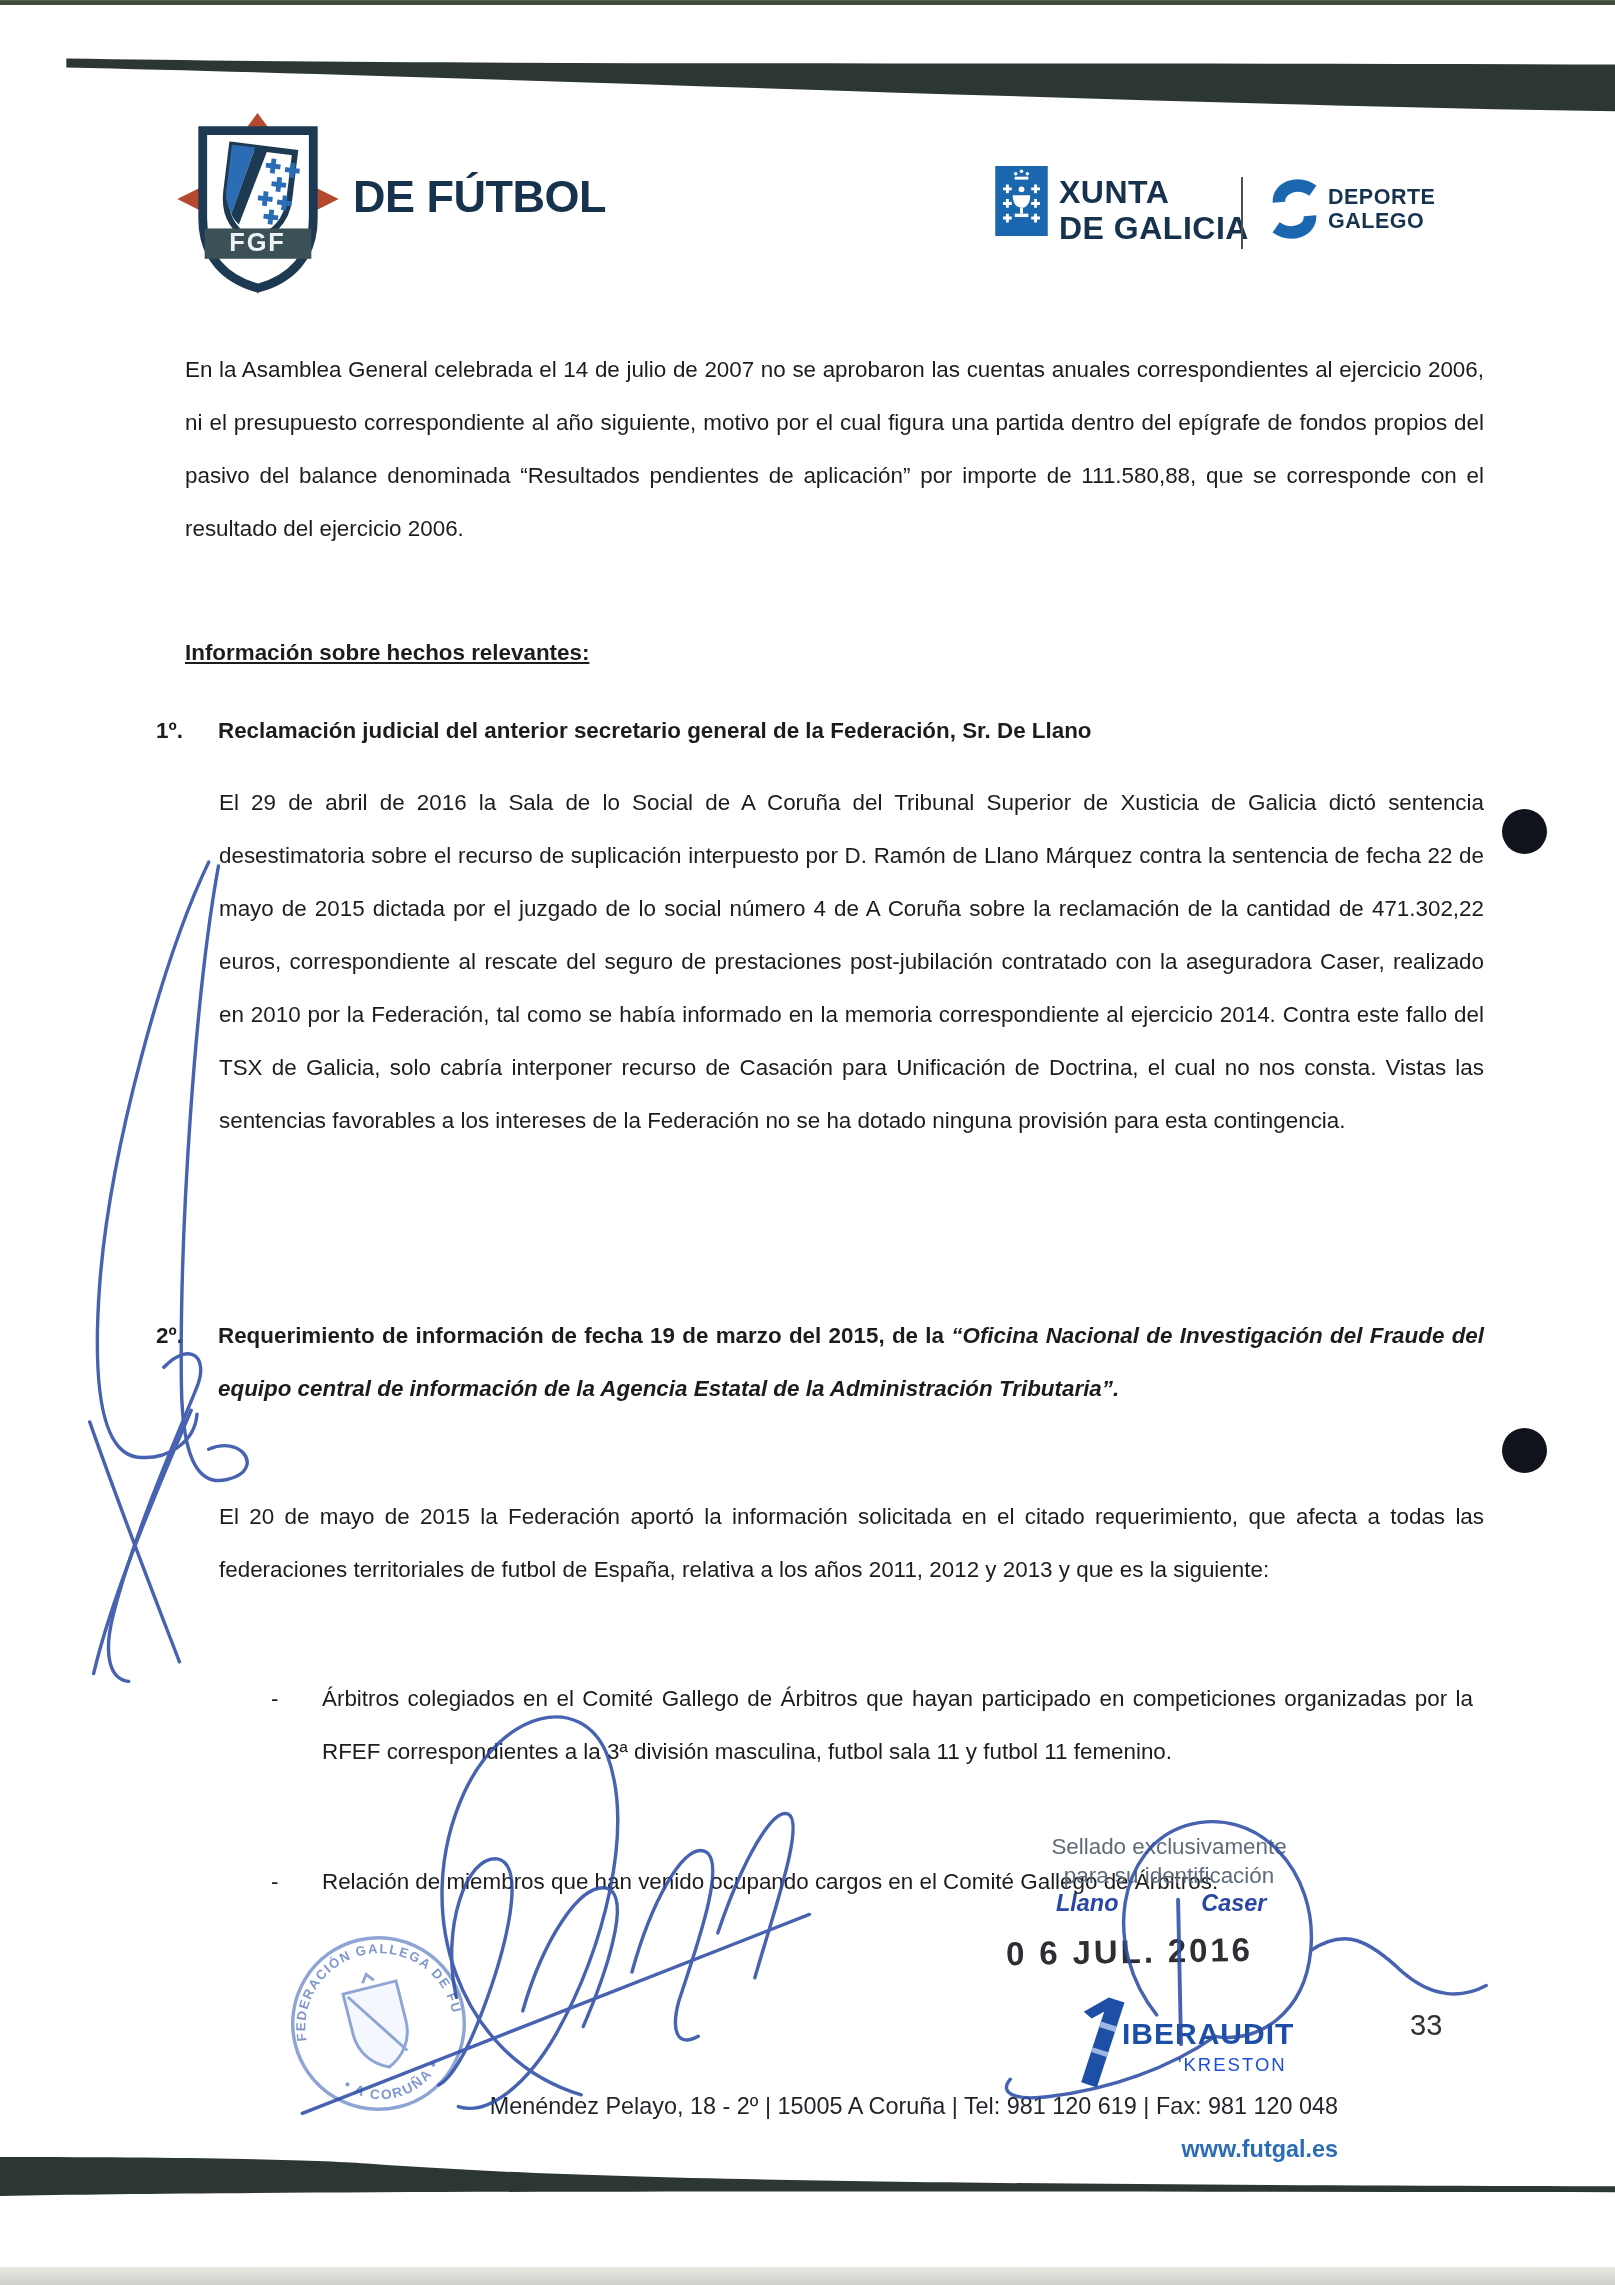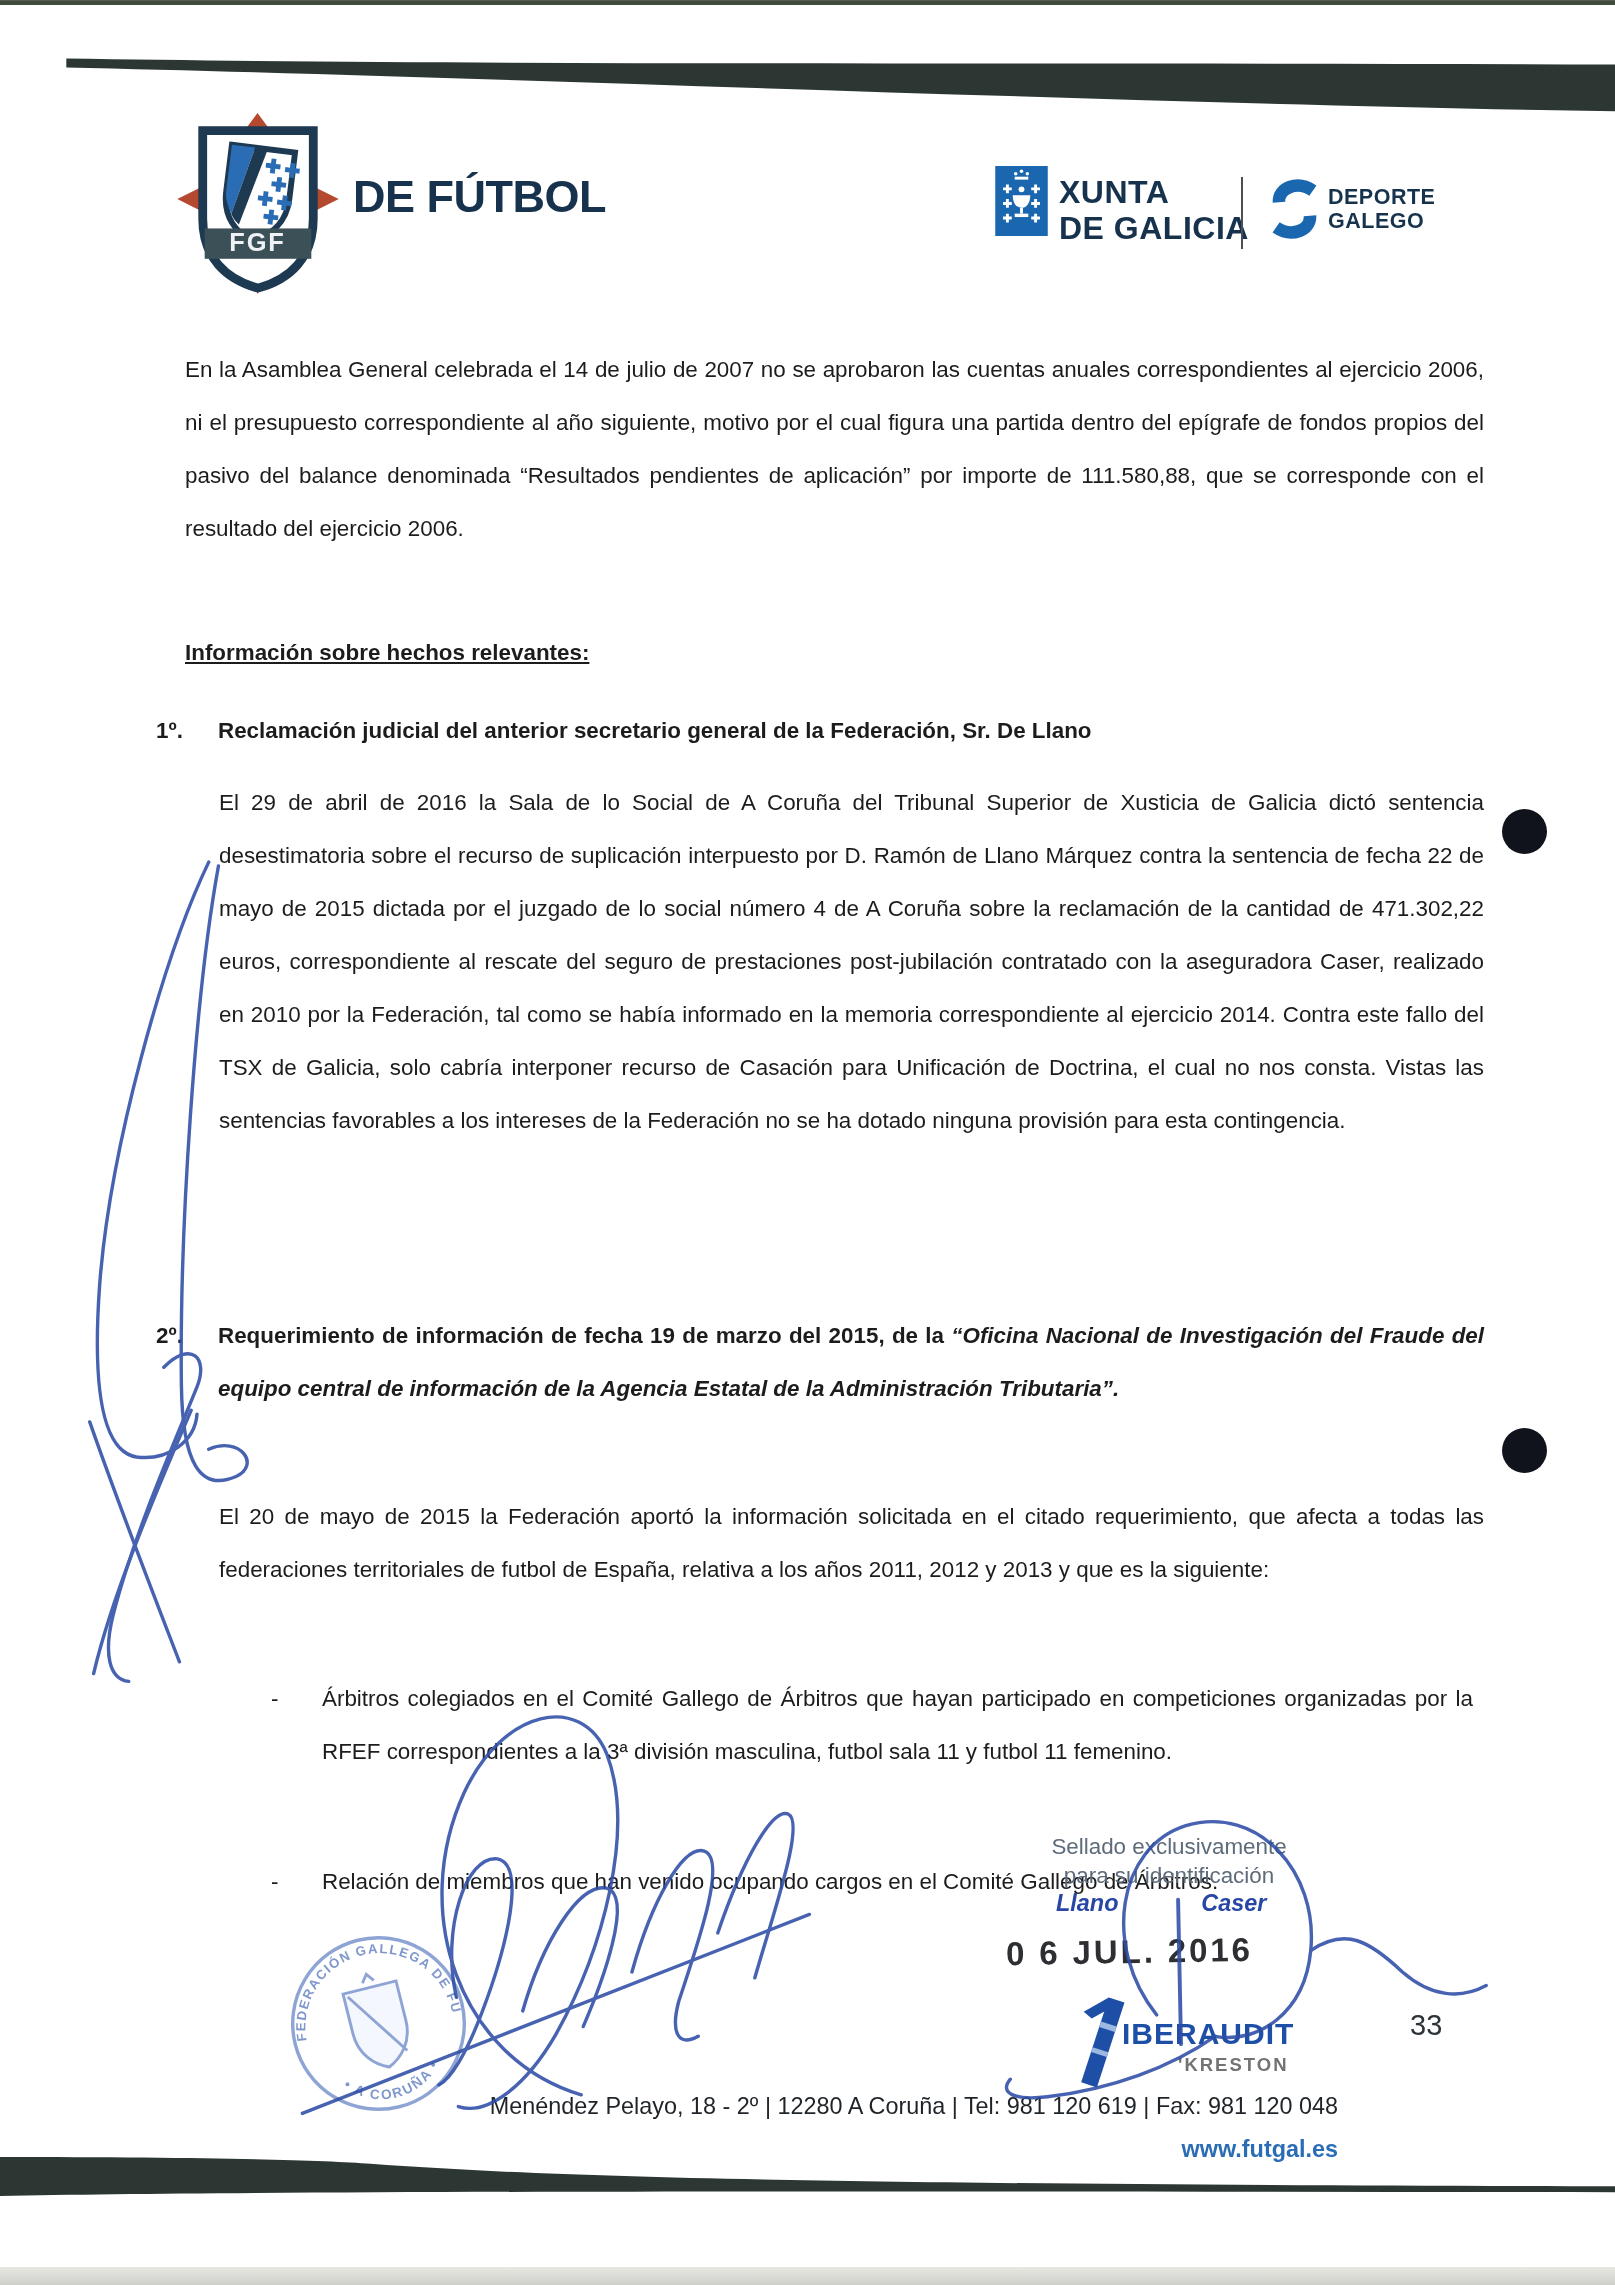--- a/index.html
+++ b/index.html
@@ -41,22 +41,22 @@
   
   .sello{left:1003px;top:1832px;width:332px;text-align:center;color:#5d6b7a;
      font-size:22.4px;line-height:29px;}
   .sello-cols{left:1014px;top:1890px;width:293px;display:flex;color:#2847a5;
      font-size:23.4px;font-weight:bold;font-style:italic;}
   .sello-cols .col{flex:1;text-align:center;}
   .date-stamp{left:1006px;top:1933px;font-size:33px;font-weight:bold;
      letter-spacing:2.9px;color:#2d2f33;transform:rotate(-1deg);}
   .auditor-name{left:1122px;top:2017px;font-size:30px;font-weight:bold;
      color:#1e4fa6;letter-spacing:1px;}
-  .auditor-network{left:1178px;top:2054px;font-size:18.5px;font-weight:bold;
-     color:#737373;letter-spacing:2px;}
+  .auditor-network{left:1178px;top:2054px;font-size:18.5px;font-weight:normal;
+     color:#1d4ed8;letter-spacing:2px;}
   .page-number{left:1410px;top:2009px;font-size:29px;color:#2e3338;}
   
   .footer-address{right:277px;top:2093px;font-size:23.4px;color:#1f2429;text-align:right;}
   .footer-site{right:277px;top:2136px;font-size:23.4px;font-weight:bold;color:#2a6db5;
      text-align:right;}
   .ink{pointer-events:none;}
 </style>
 </head>
 <body>
 
@@ -190,21 +190,21 @@
   <defs>
     <path id="stampTop" d="M24,104 A76,76 0 0 1 176,104"></path>
     <path id="stampBottom" d="M34,112 A66,66 0 0 0 166,112"></path>
   </defs>
   <g transform="rotate(-14 100 100)" fill="#6b86c4" font-family="Liberation Sans,sans-serif" font-weight="bold">
     <text font-size="13.5" letter-spacing="1.5"><textPath href="#stampTop" startOffset="2%"><tspan>FEDERACIÓN GALLEGA DE FÚTBOL</tspan></textPath></text>
     <text font-size="14" letter-spacing="2"><textPath href="#stampBottom" startOffset="22%"><tspan>• A CORUÑA •</tspan></textPath></text>
   </g>
 </svg>
 
-<div class="abs footer-address">Menéndez Pelayo, 18 - 2º | 12280 A Coruña | Tel: 981 120 619 | Fax: 981 120 048</div>
+<div class="abs footer-address">Menéndez Pelayo, 18 - 2º | 15005 A Coruña | Tel: 981 120 619 | Fax: 981 120 048</div>
 <div class="abs footer-site">www.futgal.es</div>
 
 <svg class="abs swoosh" style="left:0;top:2149px;" width="1615" height="59" viewBox="0 0 1656 60">
   <path d="M0,8 C200,8 330,11 380,15 C600,31 900,36 1656,38 L1656,44 C1000,43 300,42 0,48 Z" fill="#2c3734"></path>
 </svg>
 <div class="abs bottom-strip"></div>
 
 <div class="abs hole-dot" style="left:1502px;top:809px;"></div>
 <div class="abs hole-dot" style="left:1502px;top:1428px;"></div>
 

